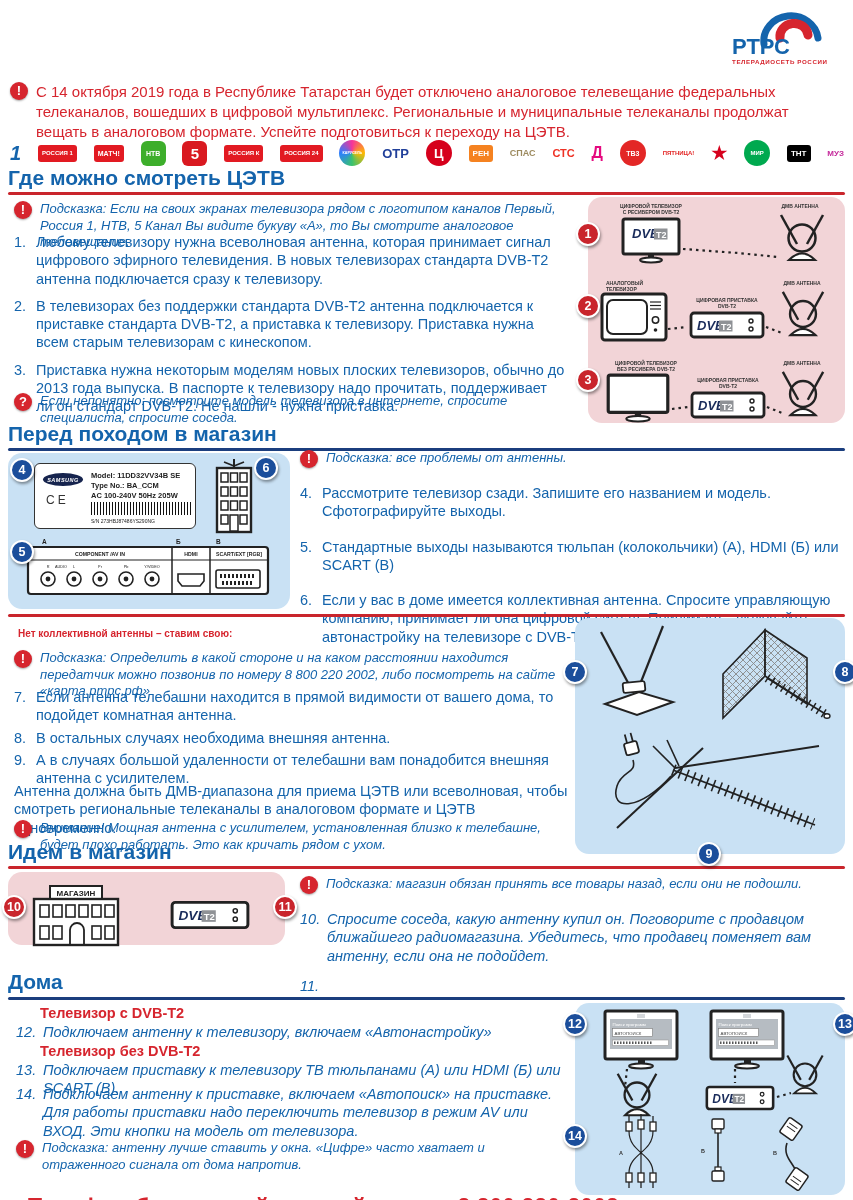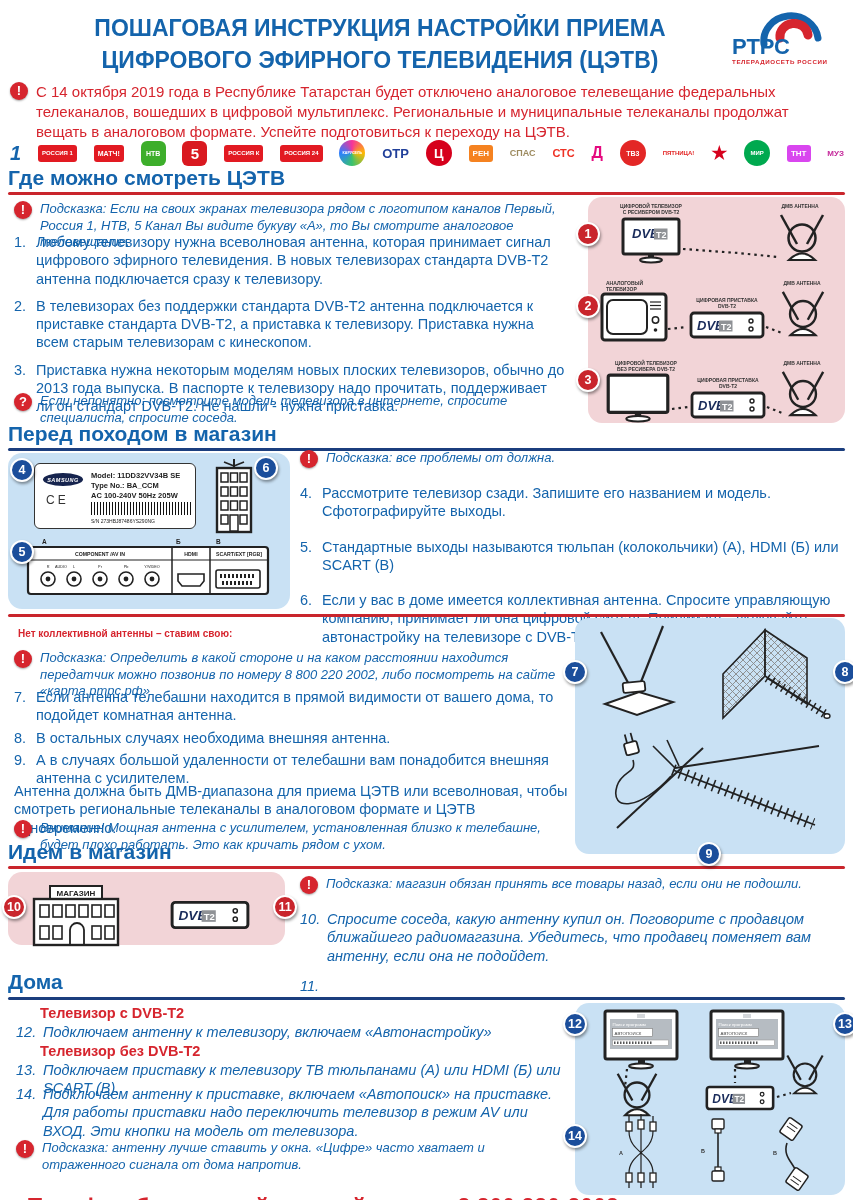--- a/index.html
+++ b/index.html
@@ -114,24 +114,20 @@
             <rect x="20.5" y="43" width="7" height="9"></rect>
             <rect x="30" y="43" width="7" height="9"></rect>
           <rect x="11" y="57" width="7" height="9"></rect>
             <rect x="20" y="57" width="8" height="16"></rect>
             <rect x="30" y="57" width="7" height="9"></rect>
         </g>
       </symbol>
     </defs>
   </svg>
 
-  <div class="abs main-title" style="left:40px;top:12px;width:680px">
-    <div>ПОШАГОВАЯ ИНСТРУКЦИЯ НАСТРОЙКИ ПРИЕМА</div>
-    <div>ЦИФРОВОГО ЭФИРНОГО ТЕЛЕВИДЕНИЯ (ЦЭТВ)</div>
-  </div>
   <svg class="abs" style="left:730px;top:2px" width="118" height="66" viewBox="0 0 118 66">
     <path d="M34,42 A26,24 0 1 1 88,36" fill="none" stroke="#1464AC" stroke-width="7" stroke-linecap="round"></path>
     <path d="M50,36 A14,13 0 1 1 78,33" fill="none" stroke="#D6252E" stroke-width="9" stroke-linecap="round"></path>
     <text x="2" y="52" font-size="22" font-weight="bold" fill="#1464AC">РТРС</text>
     <text x="2" y="62" font-size="6.2" font-weight="bold" fill="#D6252E" letter-spacing="0.6">ТЕЛЕРАДИОСЕТЬ РОССИИ</text>
   </svg>
 
   <div class="hint" style="left:10px;top:82px;width:828px">
     <span class="bang">!</span>
     <span class="intro-text">С 14 октября 2019 года в Республике Татарстан будет отключено аналоговое телевещание федеральных телеканалов, вошедших в цифровой мультиплекс. Региональные и муниципальные телеканалы продолжат вещать в аналоговом формате. Успейте подготовиться к переходу на ЦЭТВ.</span>
@@ -185,21 +181,21 @@
       </div>
       <div class="chip plain" title="Пятница!" style="color: rgb(227, 39, 38); font-size: 6px;">
         <span>ПЯТНИЦА!</span>
       </div>
       <div class="chip plain" title="Звезда" style="color: rgb(214, 0, 28); font-size: 18px;">
         <span>★</span>
       </div>
       <div class="chip circle" title="Мир" style="background: rgb(0, 169, 79); color: rgb(255, 255, 255); font-size: 6px;">
         <span>МИР</span>
       </div>
-      <div class="chip rect" title="ТНТ" style="background: #d946ef; color: rgb(255, 255, 255); font-size: 8px;">
+      <div class="chip rect" title="ТНТ" style="background: #000000; color: rgb(255, 255, 255); font-size: 8px;">
         <span>ТНТ</span>
       </div>
       <div class="chip plain" title="Муз-ТВ" style="color: rgb(197, 41, 155); font-size: 8px;">
         <span>МУЗ</span>
       </div>
     </div>
 
   <div class="sec-title" style="left:8px;top:166px">Где можно смотреть ЦЭТВ</div>
   <div class="rule red" style="left:8px;top:192px;width:837px"></div>
 
@@ -353,21 +349,21 @@
     </div>
   <div class="numcircle blue" style="left:10px;top:540px">
       <span>5</span>
     </div>
   <div class="numcircle blue" style="left:254px;top:456px">
       <span>6</span>
     </div>
 
   <div class="hint" style="left:300px;top:450px;width:540px">
     <span class="bang">!</span>
-    <span class="hint-text">Подсказка: все проблемы от должна.</span>
+    <span class="hint-text">Подсказка: все проблемы от антенны.</span>
   </div>
   <div class="list" style="left:300px;top:484px;width:542px">
     <div class="item" style="margin-bottom:17px"><span class="n">4.</span><span class="t">Рассмотрите телевизор сзади. Запишите его названием и модель. Сфотографируйте выходы.</span></div>
     <div class="item" style="margin-bottom:17px"><span class="n">5.</span><span class="t">Стандартные выходы называются тюльпан (колокольчики) (А), HDMI (Б) или SCART (В)</span></div>
     <div class="item"><span class="n">6.</span><span class="t">Если у вас в доме имеется коллективная антенна. Спросите управляющую компанию, принимает ли она цифровой сигнал. Принимает - включайте автонастройку на телевизоре с DVB-T2 или автонастройку на приставке.</span></div>
   </div>
 
   <div class="rule red" style="left:8px;top:614px;width:837px"></div>
   <div class="red-sub" style="left:18px;top:628px;font-size:10px">Нет коллективной антенны – ставим свою:</div>
 

